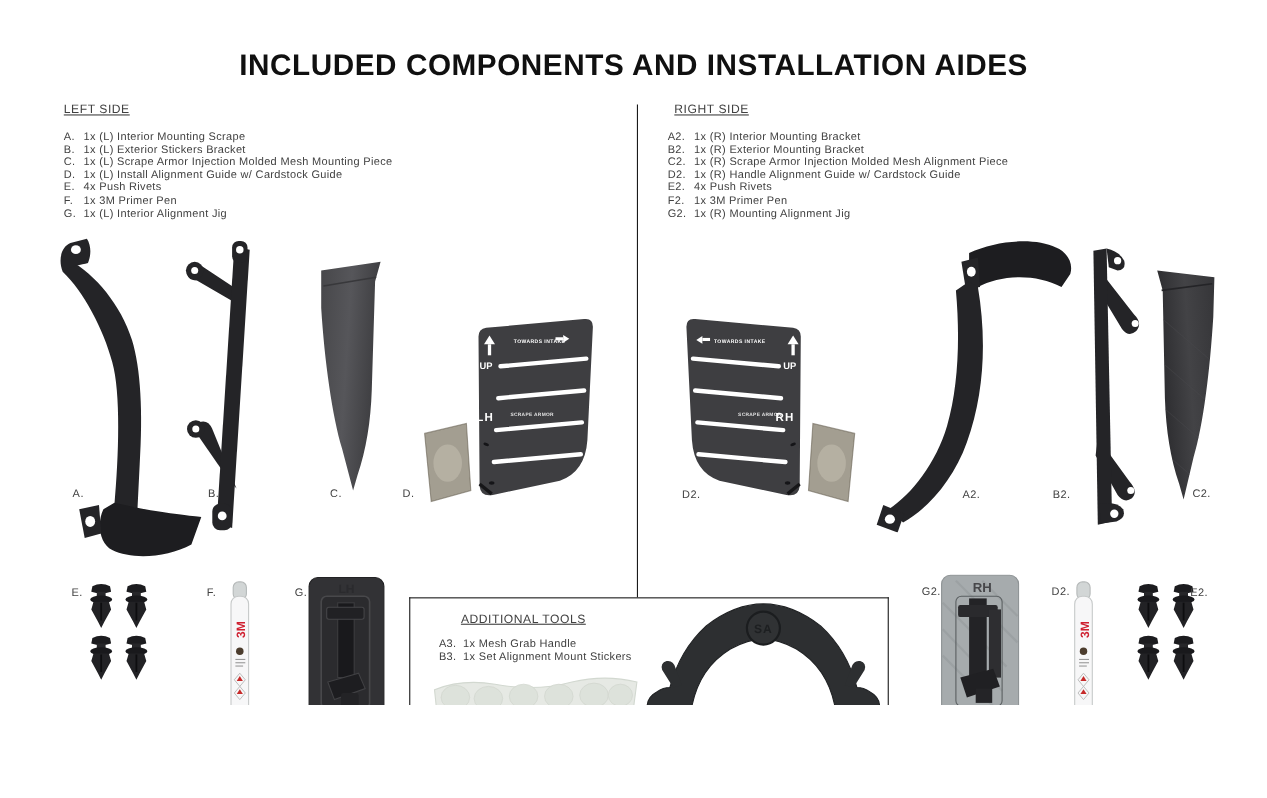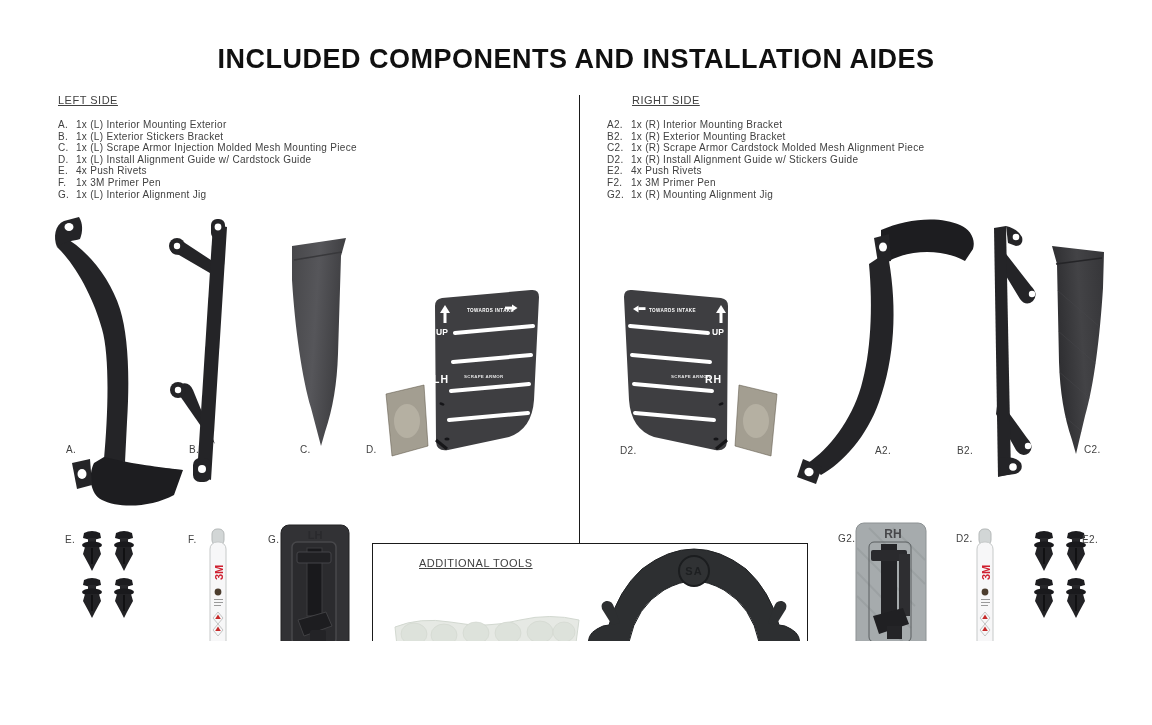--- a/index.html
+++ b/index.html
@@ -52,21 +52,21 @@
       </g>
     </defs>
   </svg>
 
   <div class="abs title">INCLUDED COMPONENTS AND INSTALLATION AIDES</div>
 
   <div class="abs hd" style="left:58px;top:94px">LEFT SIDE</div>
   <div class="abs list" style="left:58px;top:119px">
     <div class="li">
         <span class="k">A.</span>
-        <span>1x (L) Interior Mounting Exterior</span>
+        <span>1x (L) Interior Mounting Scrape</span>
       </div>
     <div class="li">
         <span class="k">B.</span>
         <span>1x (L) Exterior Stickers Bracket</span>
       </div>
     <div class="li">
         <span class="k">C.</span>
         <span>1x (L) Scrape Armor Injection Molded Mesh Mounting Piece</span>
       </div>
     <div class="li">
@@ -82,37 +82,37 @@
         <span>1x 3M Primer Pen</span>
       </div>
     <div class="li">
         <span class="k">G.</span>
         <span>1x (L) Interior Alignment Jig</span>
       </div>
   </div>
 
   <div class="abs vline"></div>
 
-  <div class="abs hd" style="left:632px;top:94px">RIGHT SIDE</div>
+  <div class="abs hd" style="left:613px;top:94px">RIGHT SIDE</div>
   <div class="abs list right" style="left:607px;top:119px">
     <div class="li">
         <span class="k">A2.</span>
         <span>1x (R) Interior Mounting Bracket</span>
       </div>
     <div class="li">
         <span class="k">B2.</span>
         <span>1x (R) Exterior Mounting Bracket</span>
       </div>
     <div class="li">
         <span class="k">C2.</span>
-        <span>1x (R) Scrape Armor Cardstock Molded Mesh Alignment Piece</span>
+        <span>1x (R) Scrape Armor Injection Molded Mesh Alignment Piece</span>
       </div>
     <div class="li">
         <span class="k">D2.</span>
-        <span>1x (R) Install Alignment Guide w/ Stickers Guide</span>
+        <span>1x (R) Handle Alignment Guide w/ Cardstock Guide</span>
       </div>
     <div class="li">
         <span class="k">E2.</span>
         <span>4x Push Rivets</span>
       </div>
     <div class="li">
         <span class="k">F2.</span>
         <span>1x 3M Primer Pen</span>
       </div>
     <div class="li">
@@ -319,20 +319,24 @@
     <svg width="24" height="44" viewBox="0 0 24 44">
         <use href="#rivet"></use>
       </svg>
     <svg width="24" height="44" viewBox="0 0 24 44">
         <use href="#rivet"></use>
       </svg>
   </div>
 
   <div class="abs toolbox"></div>
   <div class="abs hd" style="left:419px;top:557px">ADDITIONAL TOOLS</div>
+  <div class="abs tools-list" style="left:399px;top:580px">
+    <div class="li"><span class="k">A3.</span><span>1x Mesh Grab Handle</span></div>
+    <div class="li"><span class="k">B3.</span><span>1x Set Alignment Mount Stickers</span></div>
+  </div>
 
   <svg class="abs" style="left:392px;top:613px" width="190" height="42" viewBox="0 0 190 42">
     <path d="M3 14 Q28 4 58 9 Q95 16 128 7 Q158 0 187 7 L184 30 Q150 40 118 34 Q82 27 52 34 Q22 40 5 33 Z" fill="var(--sticker,#e6e9e4)" stroke="#d2d8d0"></path>
     <g fill="#dde2db" stroke="#d0d5cc" stroke-width="0.6">
       <ellipse cx="22" cy="21" rx="13" ry="11"></ellipse>
         <ellipse cx="52" cy="22" rx="13" ry="11"></ellipse>
         <ellipse cx="84" cy="20" rx="13" ry="11"></ellipse>
       <ellipse cx="116" cy="20" rx="13" ry="11"></ellipse>
         <ellipse cx="148" cy="19" rx="13" ry="11"></ellipse>
         <ellipse cx="172" cy="19" rx="11" ry="10"></ellipse>

